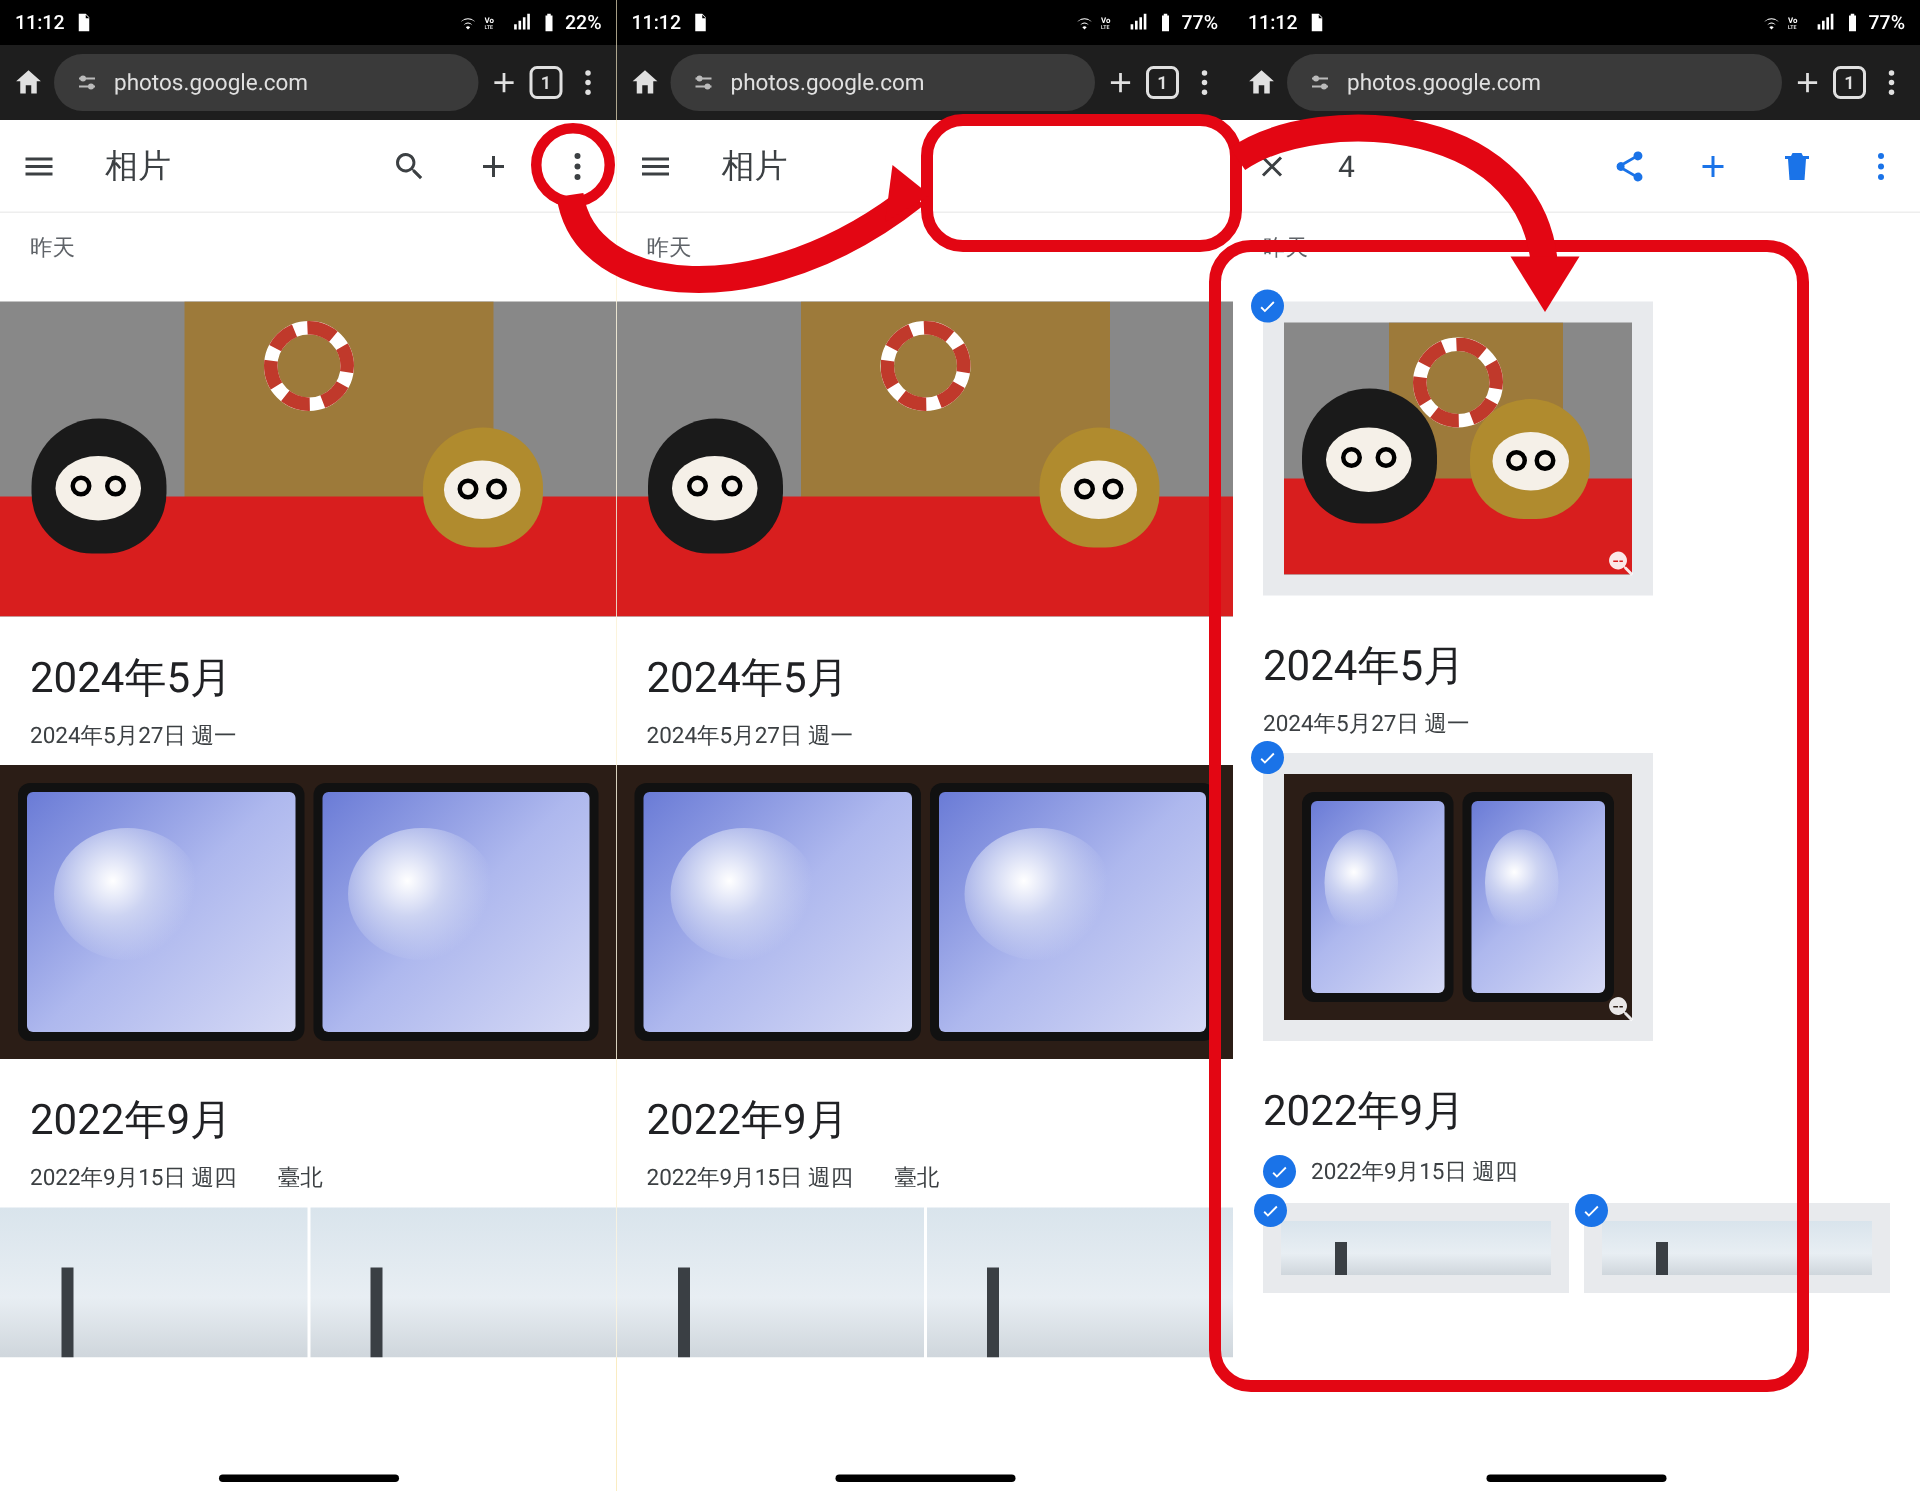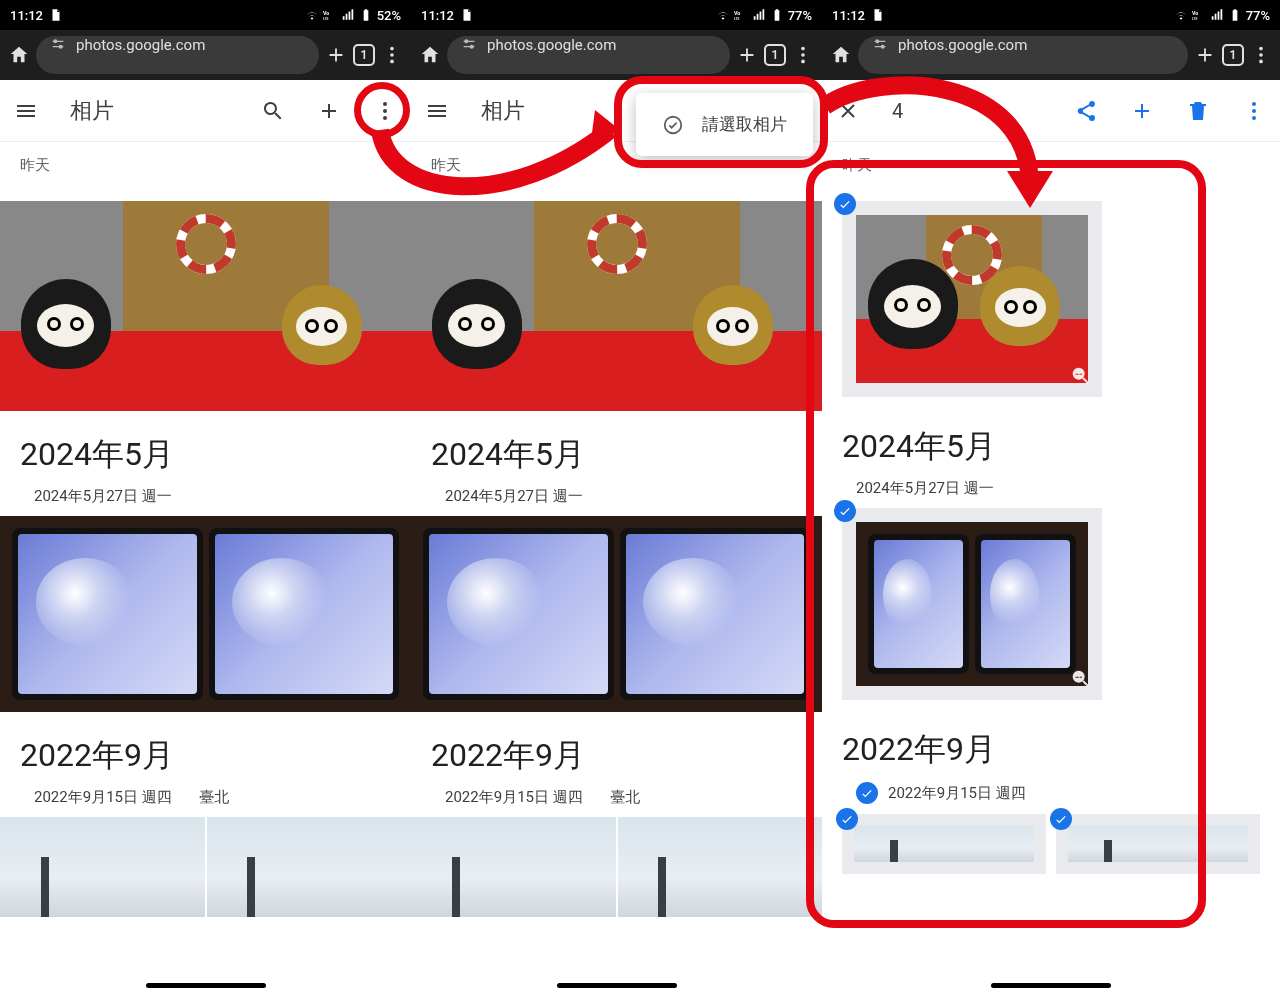--- a/index.html
+++ b/index.html
@@ -9,33 +9,33 @@
   .screen:nth-child(1){ margin-right: 0; }
   .screen:nth-child(2){ margin-left: 0; }
   .screen:nth-child(3){ flex: 1; }
 
   .status-bar { height: 30px; background: #000; color: #fff; display: flex; align-items: center; justify-content: space-between; padding: 0 10px; font-size: 13px; font-weight: 500; }
   .status-left { display: flex; align-items: center; gap: 6px; }
   .status-right { display: flex; align-items: center; gap: 4px; }
   .sb-ic { width: 14px; height: 14px; fill: #fff; }
 
   .browser-bar { height: 50px; background: #1e1e1e; display: flex; align-items: center; padding: 0 8px; gap: 6px; }
-  .omnibox { flex: 1; background: #3a3a3a; border-radius: 22px; height: 38px; display: flex; padding: 0 14px; color: #e0e0e0; font-size: 15px; gap: 10px; }
+  .omnibox { flex: 1; background: #3a3a3a; border-radius: 22px; height: 38px; display: flex; align-items: center; padding: 0 14px; color: #e0e0e0; font-size: 15px; gap: 10px; }
   .bb-ic { width: 22px; height: 22px; fill: #e0e0e0; flex-shrink: 0; }
   .tab-count { width: 22px; height: 22px; border: 2px solid #e0e0e0; border-radius: 5px; color: #e0e0e0; display: flex; align-items: center; justify-content: center; font-size: 12px; font-weight: 600; }
 
   .app-bar { height: 62px; background: #fff; display: flex; align-items: center; padding: 0 14px; gap: 32px; border-bottom: 1px solid #eee; color: #3c4043; }
   .app-title { font-size: 22px; flex: 1; color: #3c4043; }
   .ab-ic { width: 24px; height: 24px; fill: #3c4043; }
   .sel-count { font-size: 20px; color: #3c4043; flex: 1; }
 
   .content { overflow: hidden; background: #fff; }
   .date-label { font-size: 15px; color: #5f6368; padding: 14px 20px 26px; }
-  .month-title { font-size: 32px; font-weight: 400; color: #202124; padding: 22px 20px 6px; }
-  .sub-date { font-size: 15px; color: #3c4043; padding: 4px 34px 10px; display: flex; align-items: center; gap: 10px; }
+  .month-title { font-size: 28px; font-weight: 400; color: #202124; padding: 22px 20px 6px; }
+  .sub-date { font-size: 15px; color: #3c4043; padding: 4px 20px 10px; display: flex; align-items: center; gap: 10px; }
   .photo { width: 100%; height: 210px; position: relative; }
   .photo-inner { position:absolute; inset:0; }
 
   .sel-wrap { padding: 0 20px 6px; }
   .sel-wrap .photo { width: 260px; height: 196px; background: #e8eaed; border-radius: 0; position: relative; }
   .sel-wrap .photo .photo-inner { inset: 14px; }
   .check-badge { position: absolute; top: -8px; left: -8px; width: 22px; height: 22px; background: #1a73e8; border-radius: 50%; display: flex; align-items: center; justify-content: center; z-index: 2; }
   .check-badge svg { width: 14px; height: 14px; fill: #fff; }
   .zoom-ic { position: absolute; bottom: 10px; right: 10px; width: 22px; height: 22px; fill: #fff; opacity: 0.9; z-index: 2; }
 
@@ -161,21 +161,21 @@
           </svg>
         <svg class="sb-ic" viewBox="0 0 24 24">
             <use href="#i-volt"></use>
           </svg>
         <svg class="sb-ic" viewBox="0 0 24 24">
             <use href="#i-signal"></use>
           </svg>
         <svg class="sb-ic" viewBox="0 0 24 24">
             <use href="#i-batt"></use>
           </svg>
-        <span>52%</span>
+        <span>22%</span>
       </div>
     </div>
 
     <div class="browser-bar">
       <svg class="bb-ic" viewBox="0 0 24 24">
           <use href="#i-home"></use>
         </svg>
       <div class="omnibox">
         <svg style="width:16px;height:16px;fill:#bbb" viewBox="0 0 24 24">
             <path d="M4 7h16v2H4zM4 15h16v2H4z"></path>
@@ -347,26 +347,20 @@
       <div class="thumb-row">
         <div class="photo">
             <div class="photo-inner landscape"></div>
           </div>
         <div class="photo">
             <div class="photo-inner landscape"></div>
           </div>
       </div>
     </div>
 
-    <div class="popup" style="position:absolute; top:93px; left:225px;">
-      <svg class="popup-ic" viewBox="0 0 24 24" style="color:#5f6368">
-          <use href="#i-checkcircle"></use>
-        </svg>
-      <span>請選取相片</span>
-    </div>
     <div class="home-indicator"></div>
   </div>
 
   <div class="screen" style="flex:1">
     <div class="status-bar">
       <div class="status-left">
         <span>11:12</span>
         <svg class="sb-ic" viewBox="0 0 24 24">
             <use href="#i-doc"></use>
           </svg>

